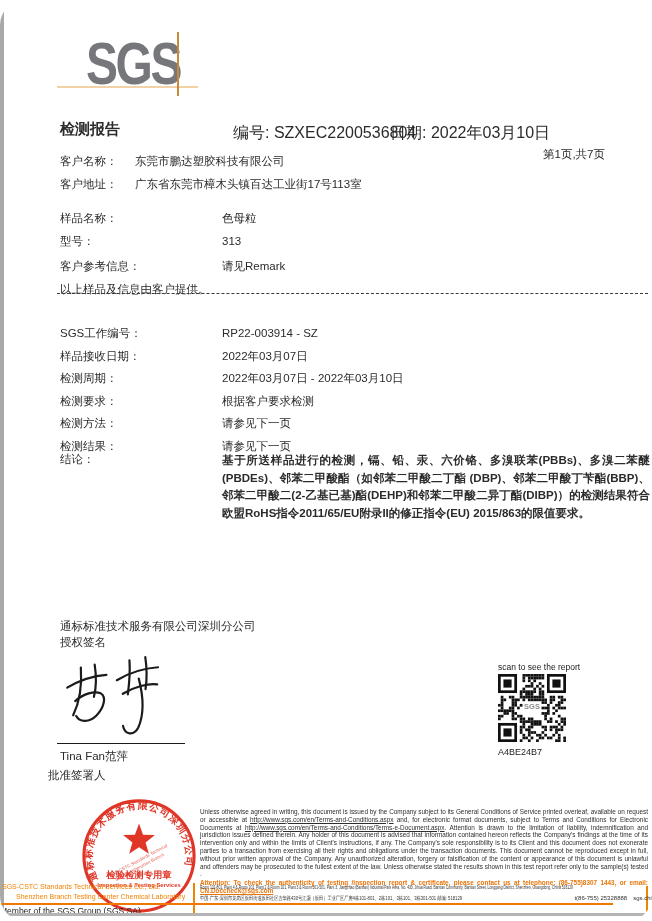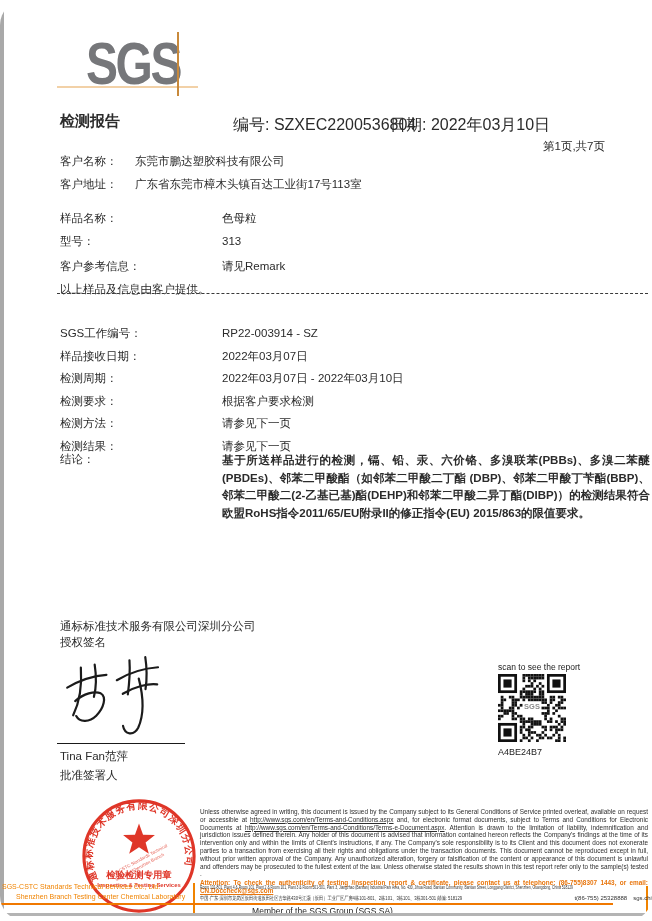--- a/index.html
+++ b/index.html
@@ -11,21 +11,21 @@
   .edge-left { position:absolute; left:0; top:0; width:4px; height:921px; background:#a9a9a9; }
   .edge-bottom { position:absolute; left:0; top:913px; width:652px; height:3px; background:#b4b4b4; }
 
   
   .logo { position:absolute; left:86px; top:34px; font-size:60px; line-height:1; font-weight:bold;
           color:#76777a; letter-spacing:-3px; transform:scaleX(0.80); transform-origin:left top; }
   .logo-hline { position:absolute; left:57px; top:86px; width:141px; height:2px; background:#f2d1a7; }
   .logo-vline { position:absolute; left:177px; top:32px; width:2px; height:64px; background:#c8893b; }
 
   
-  .title-row { position:absolute; left:0; top:112px; width:652px; height:20px; }
+  .title-row { position:absolute; left:0; top:120px; width:652px; height:20px; }
   .doc-title { position:absolute; left:60px; top:0; font-size:15px; font-weight:bold; }
   .no-field { position:absolute; left:233px; top:3px; font-size:16px; }
   .date-field { position:absolute; left:390px; top:3px; font-size:16px; }
   .page-field { position:absolute; left:543px; top:3px; font-size:11.5px;margin-top:24px; }
 
   .info-block { position:absolute; left:60px; width:590px; }
   .row { display:flex; line-height:23px; font-size:11.5px; }
   .row .lbl { flex:0 0 75px; }
   .row.wide .lbl { flex:0 0 162px; }
   .note-line { font-size:11.5px; line-height:23px; }
@@ -36,21 +36,21 @@
 
   .conclusion { position:absolute; left:60px; top:452px; width:590px; display:flex; font-size:11.5px; }
   .conclusion .lbl { flex:0 0 162px; }
   .conclusion .ctext { width:428px; line-height:17.5px; text-align:justify;font-weight:bold; }
 
   
   .sig-company { position:absolute; left:60px; top:618px; font-size:11.5px; line-height:16px; }
   .sig-svg { position:absolute; left:60px; top:652px; }
   .sig-line { position:absolute; left:57px; top:743px; width:128px; border-top:1.5px solid #1a1a1a; }
   .sig-name { position:absolute; left:60px; top:749px; font-size:11.5px; }
-  .sig-title { position:absolute; left:60px; top:768px; font-size:11.5px; }
+  .sig-title { position:absolute; left:48px; top:768px; font-size:11.5px; }
 
   
   .qr-block { position:absolute; left:498px; top:662px; width:108px; text-align:left; }
   .qr-caption { font-size:8.5px; color:#222; }
   .qr-code-text { font-size:9px; color:#222; margin-top:1px; }
   .qr-box { width:68px; height:68px; margin:2px auto 0; }
 
   
   .stamp { position:absolute; left:80px; top:797px; width:118px; height:118px; opacity:.93; }
   .f-company { position:absolute; left:2px; top:882px; width:190px; color:#f08300; font-size:7px; line-height:9.5px; }
@@ -65,21 +65,21 @@
   .attention { color:#e8750c; font-weight:bold; margin-top:1px; }
   .attention a { color:#e8750c; }
 
   .addr-block { position:absolute; left:200px; top:884px; width:448px; }
   .addr-line { display:flex; align-items:baseline; white-space:nowrap; height:9.5px; }
   .addr-scale { display:inline-block; transform-origin:left center; font-size:6px; color:#333; }
   .addr-en { transform:scale(0.56,0.82); }
   .addr-cn { transform:scale(0.70,0.92); }
   .addr-right { margin-left:auto; font-size:6px; color:#333; }
 
-  .member-line { position:absolute; left:0; top:906px; width:645px; text-align:center; font-size:8.5px; color:#222; }
+  .member-line { position:absolute; left:0; top:906px; width:645px; text-align:left; font-size:8.5px; color:#222; }
 </style>
 </head>
 <body>
 
 <div class="page">
 
   <div class="edge-left"></div>
 
   <div class="logo">SGS</div>
   <div class="logo-hline"></div>

